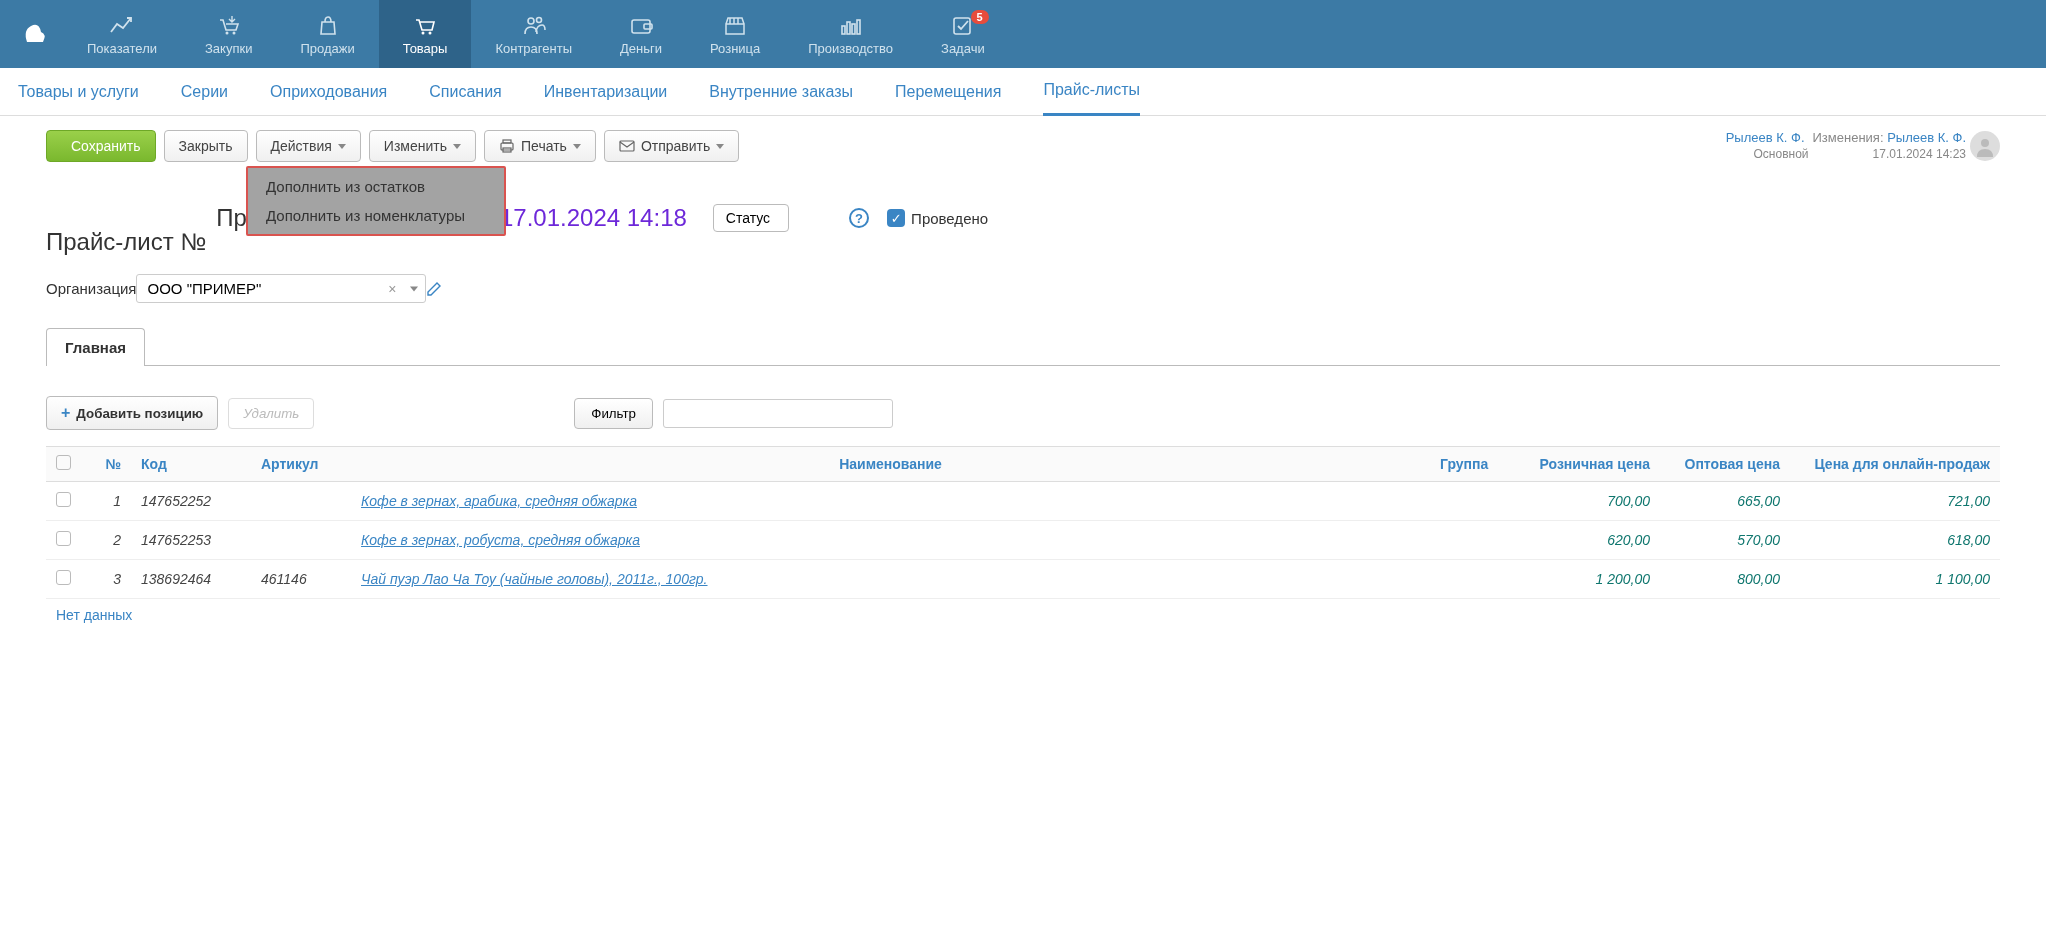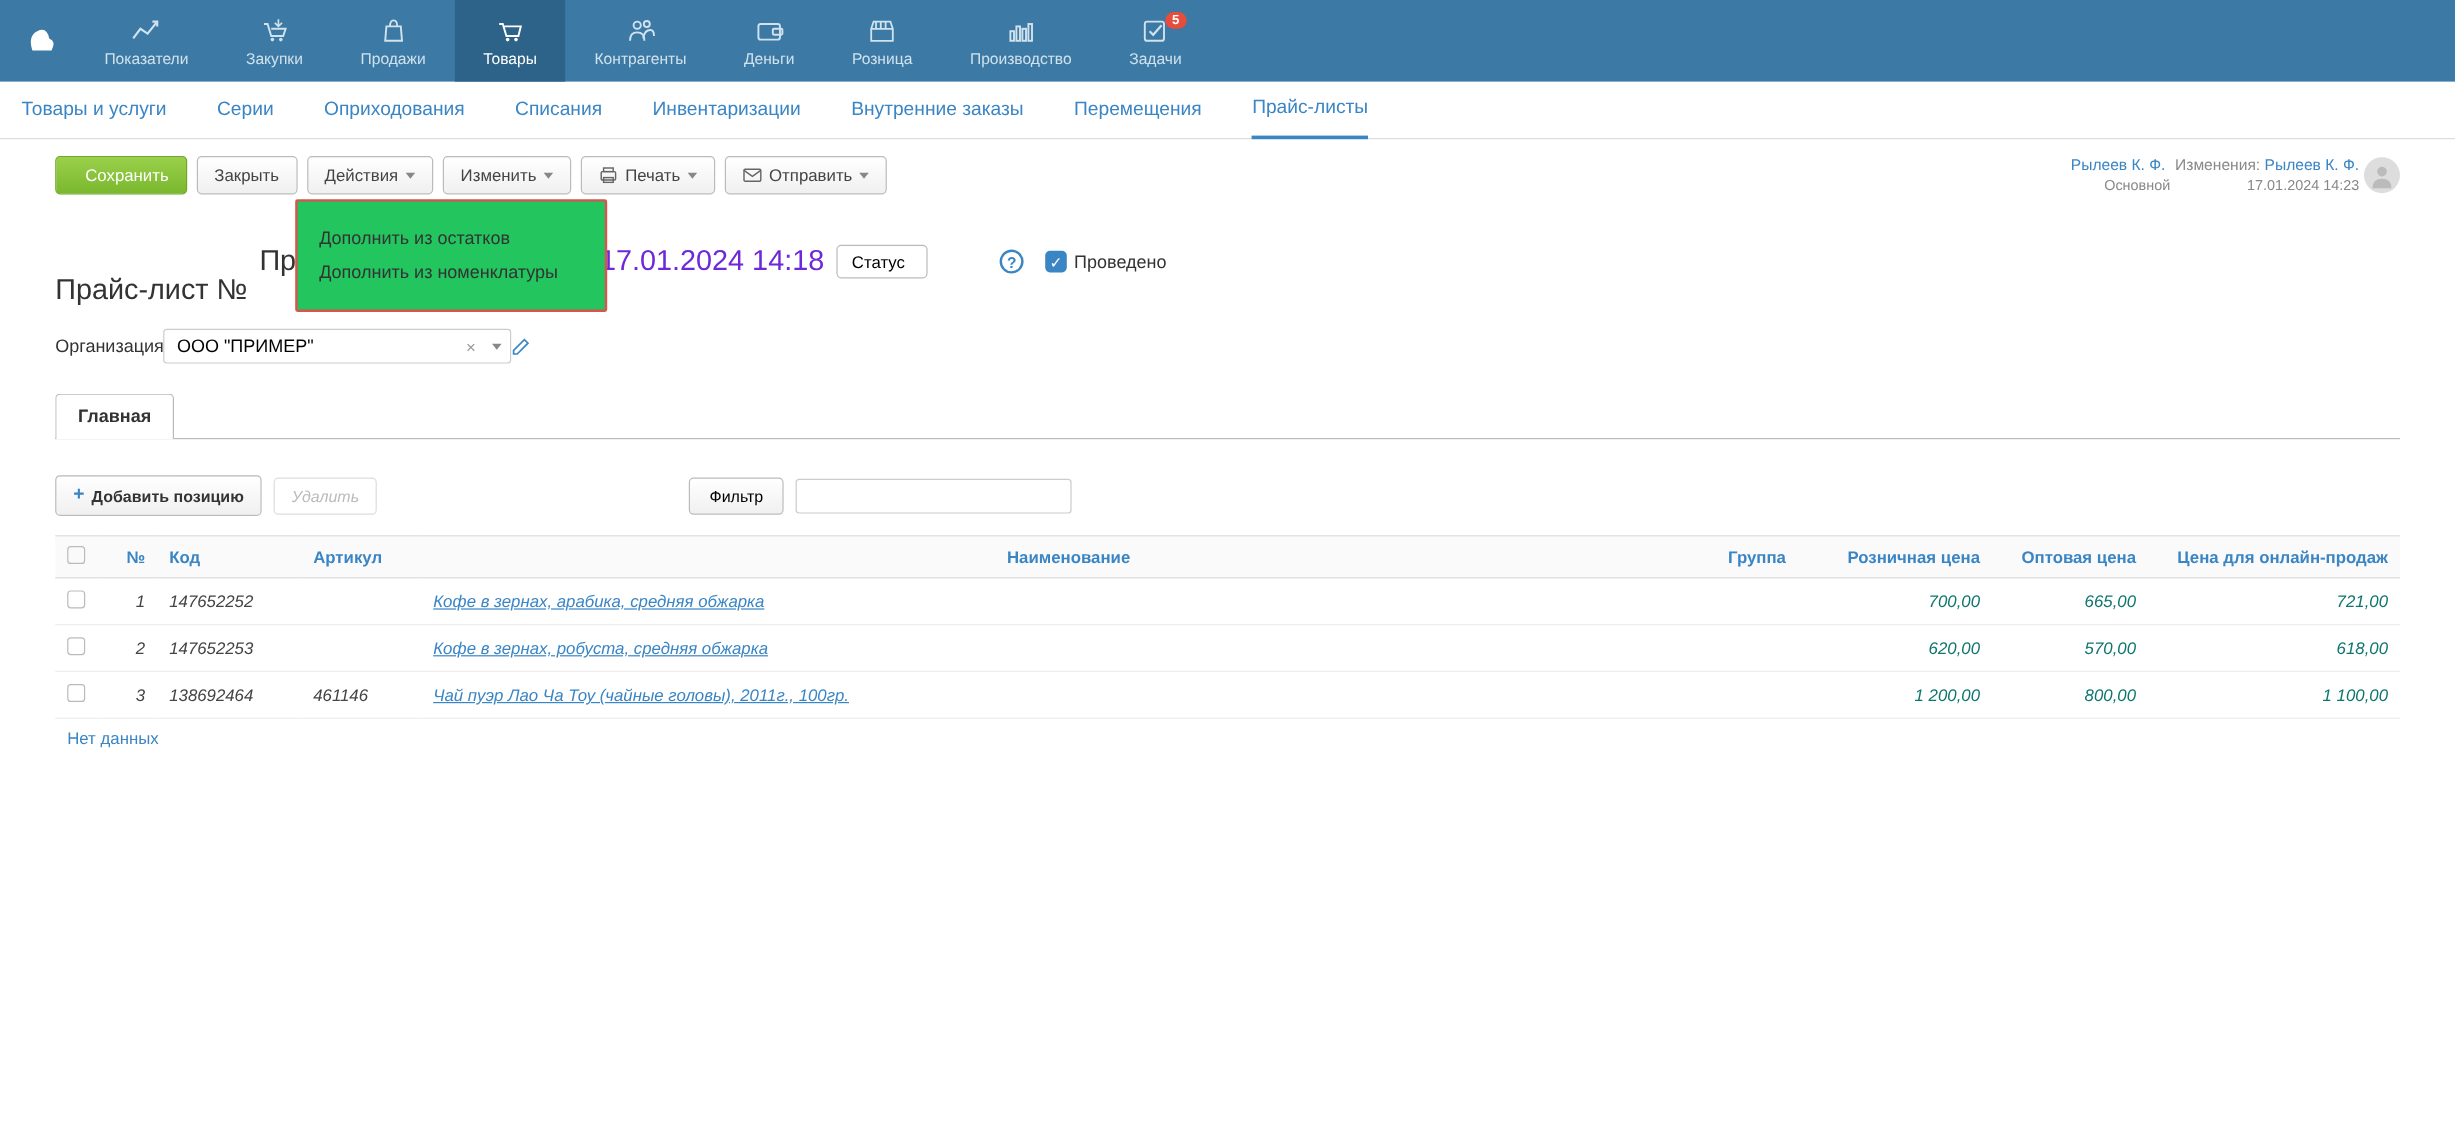--- a/index.html
+++ b/index.html
@@ -27,31 +27,31 @@
     .btn { padding: 7px 14px; border: 1px solid #bbb; border-radius: 4px; background: linear-gradient(#fff, #f0f0f0); cursor: pointer; font-size: 14px; color: #444; display: flex; align-items: center; gap: 6px; }
     .btn-primary { background: linear-gradient(#9ad04a, #7ab82e); color: #fff; border-color: #6ea827; font-weight: normal; padding-left: 24px; }
     .btn .caret { width: 0; height: 0; border-left: 4px solid transparent; border-right: 4px solid transparent; border-top: 5px solid #888; }
     .toolbar-right { margin-left: auto; display: flex; align-items: center; gap: 4px; font-size: 13px; }
     .user-block { display: flex; flex-direction: column; align-items: flex-end; gap: 2px; }
     .user-name { color: #3a85c4; }
     .user-sub { color: #888; font-size: 12px; }
     .avatar { width: 30px; height: 30px; border-radius: 50%; background: #ddd; display: flex; align-items: center; justify-content: center; }
     
     
-    .dropdown-menu { position: absolute; top: 36px; left: 200px; background: #22c55e; border: 2px solid #d9534f; border-radius: 2px; min-width: 260px; z-index: 100; padding: 16px 0; }
+    .dropdown-menu { position: absolute; top: 36px; left: 200px; background: #a3a3a3; border: 2px solid #d9534f; border-radius: 2px; min-width: 260px; z-index: 100; padding: 4px 0; }
     .dropdown-item { padding: 6px 18px; font-size: 15px; color: #333; cursor: pointer; }
     
     
     .title-row { display: flex; align-items: center; gap: 10px; margin-bottom: 18px; }
     .page-title { font-size: 24px; color: #333; font-weight: normal; margin-top: 48px; }
     .title-input { border: none; font-size: 24px; width: 210px; outline: none; color: #333; }
     .title-from { font-size: 24px; color: #333; }
     .cal-icon { color: #3a85c4; }
     .title-date { font-size: 24px; color: #6d28d9; }
-    .status-btn { padding: 5px 12px; border: 1px solid #bbb; border-radius: 4px; background: #fff; cursor: pointer; font-size: 14px; display: flex; align-items: center; gap: 6px; }
+    .status-btn { padding: 5px 12px; border: 1px solid #bbb; border-radius: 4px; background: #fff; cursor: pointer; font-size: 14px; display: flex; align-items: center; gap: 6px; margin-left: 16px; }
     .help-icon { width: 20px; height: 20px; border-radius: 50%; border: 2px solid #3a85c4; color: #3a85c4; display: flex; align-items: center; justify-content: center; font-size: 13px; font-weight: bold; margin-left: 50px; }
     .checkbox-row { display: flex; align-items: center; gap: 6px; font-size: 15px; }
     .checkbox-custom { width: 18px; height: 18px; border-radius: 4px; background: #3a85c4; display: flex; align-items: center; justify-content: center; color: #fff; font-size: 13px; }
     
     
     .org-row { display: flex; align-items: center; margin-bottom: 24px; }
     .org-label { font-size: 15px; color: #333; }
     .org-input { border: 1px solid #ccc; border-radius: 3px; padding: 5px 50px 5px 10px; font-size: 15px; width: 290px; position: relative; }
     .org-input-wrap { position: relative; }
     .org-clear { position: absolute; right: 30px; top: 50%; transform: translateY(-50%); color: #999; cursor: pointer; }

